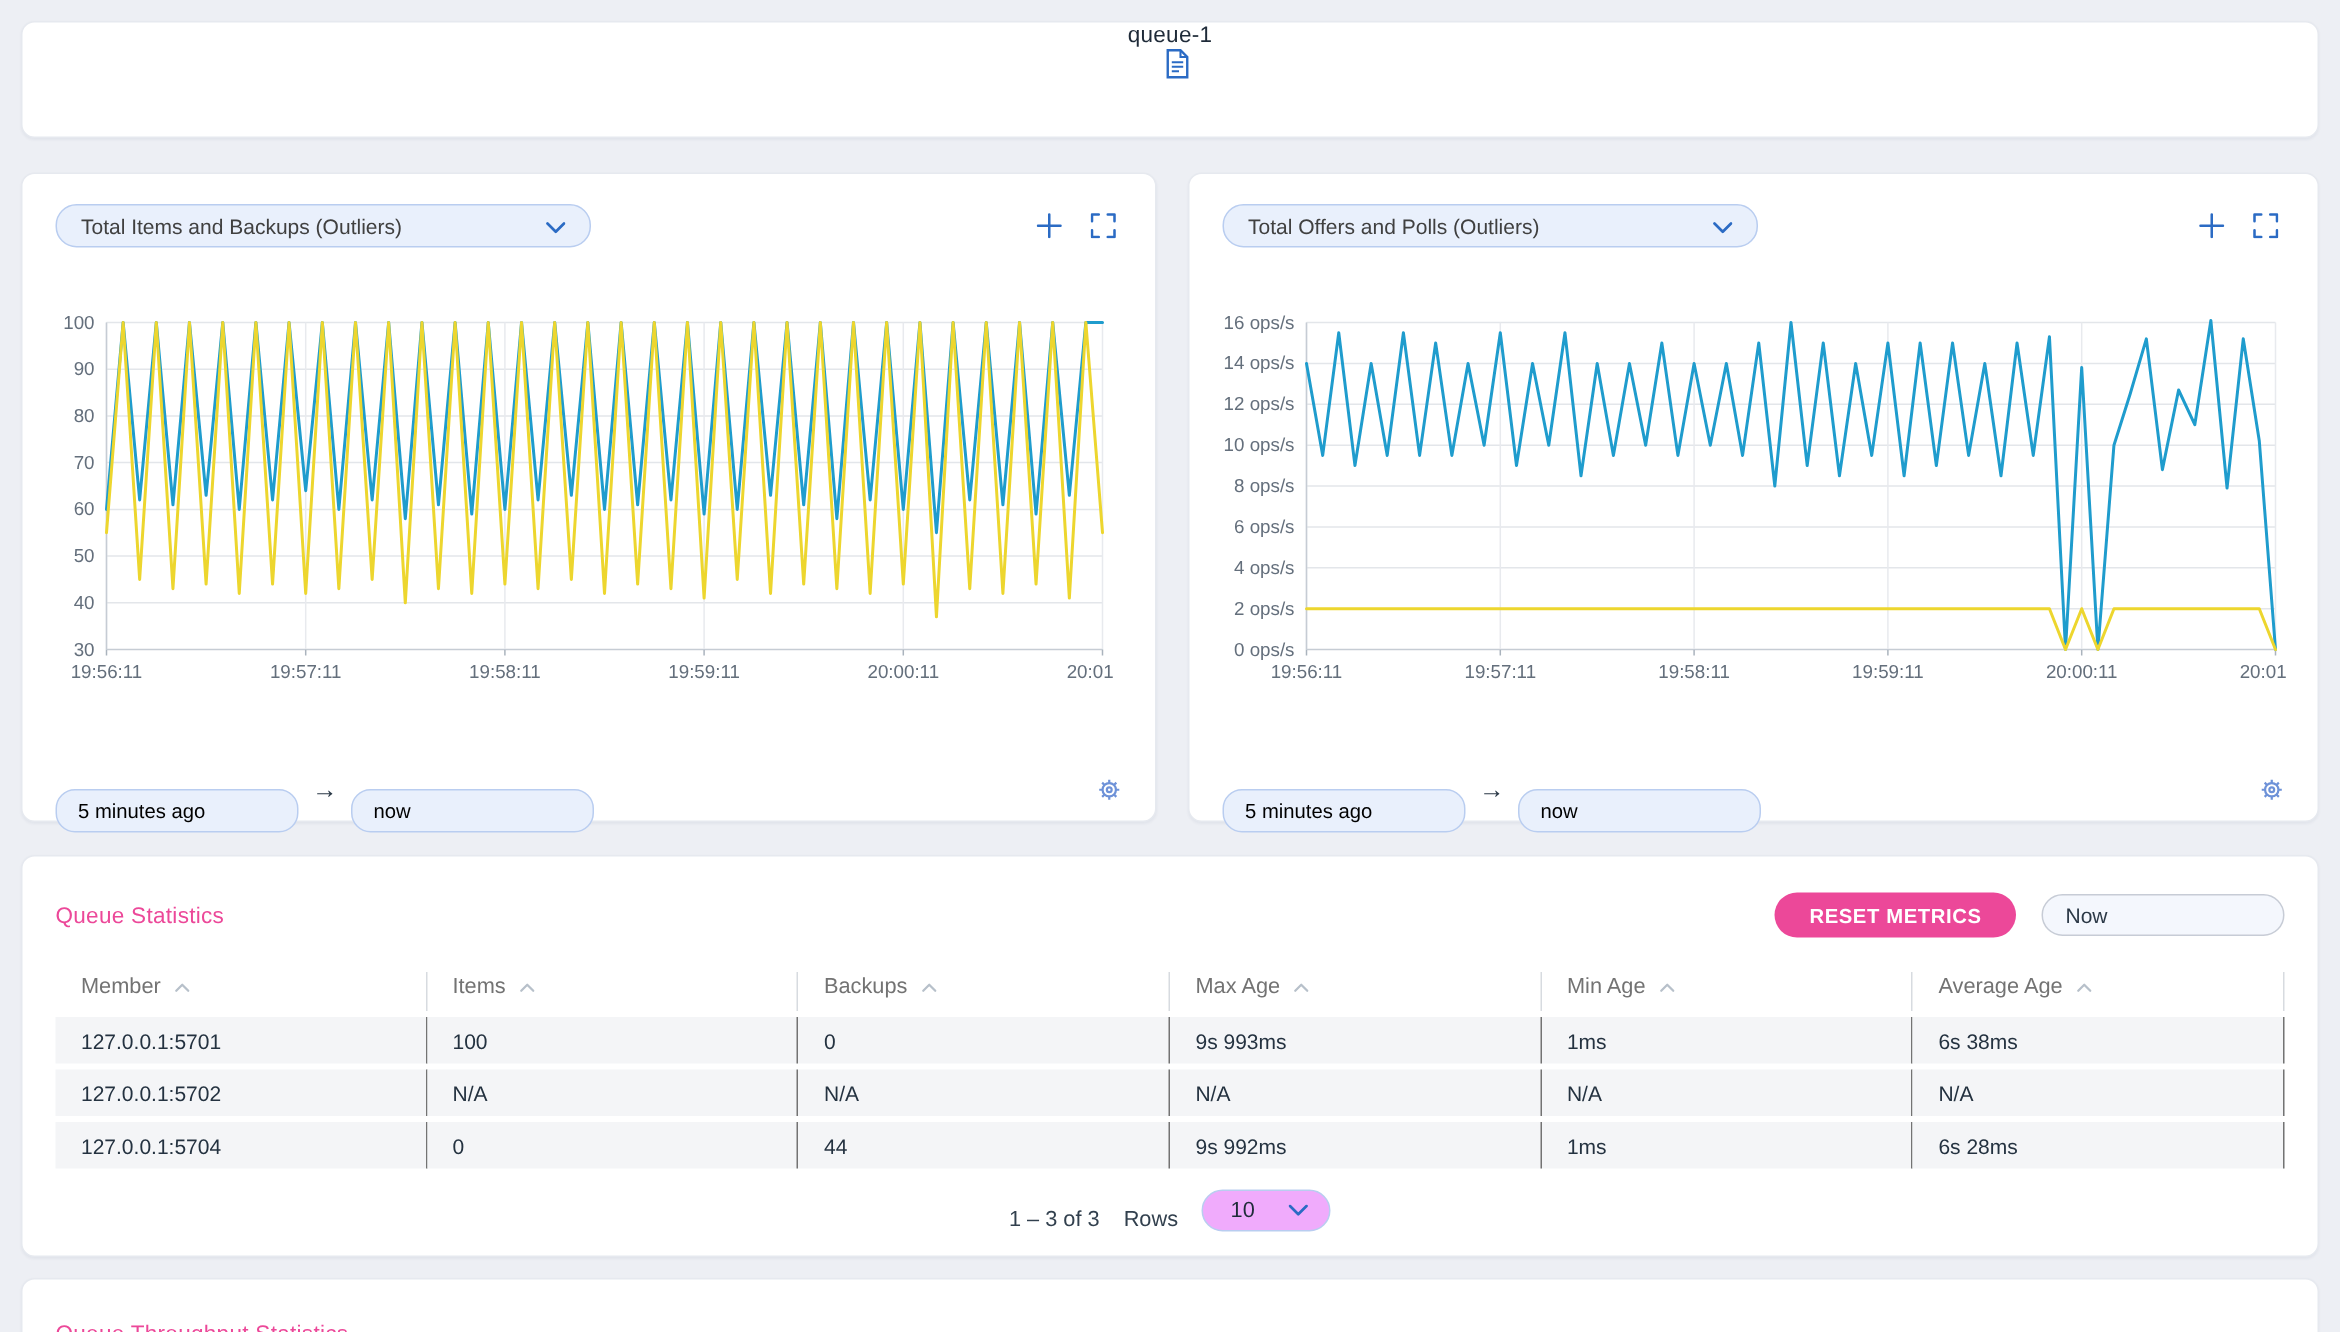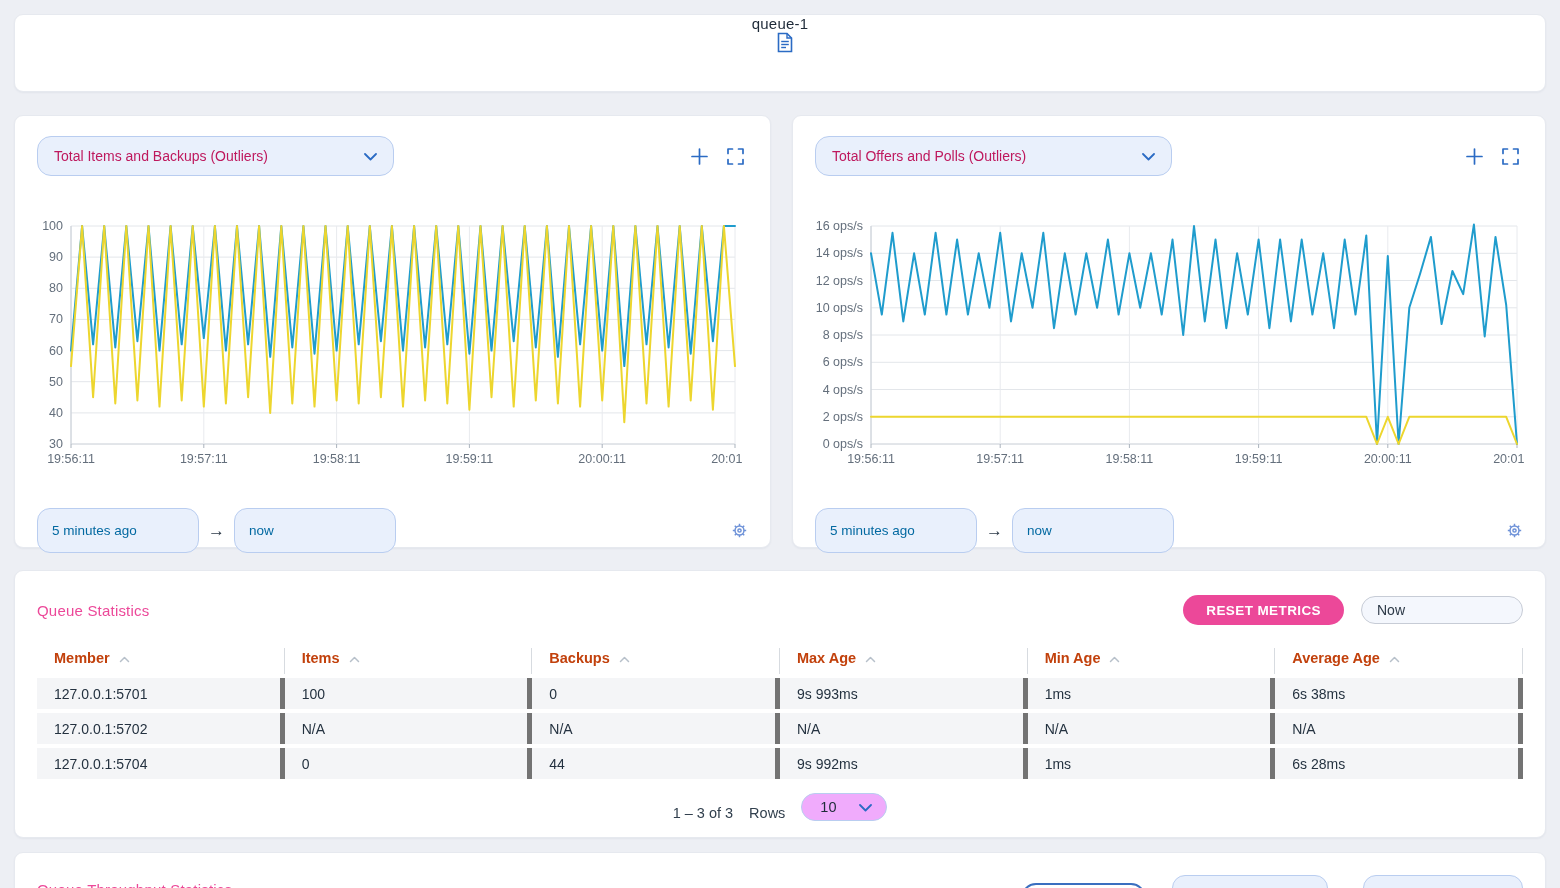--- a/index.html
+++ b/index.html
@@ -25,35 +25,35 @@
     margin-bottom:23px;
   }
   .page-title { font-size:15px; color:#1e2a38; letter-spacing:0.2px; }
   .doc-icon { margin-left:10px; display:inline-flex; }
   
   .charts-row { display:flex; gap:21px; margin-bottom:22px; }
   .chart-card { width:757px; height:433px; padding:20px 22px; }
   .chart-card.right { width:754px; }
   .chart-head { display:flex; align-items:center; justify-content:space-between; }
   .metric-select {
-    width:357px; height:40px;
+    width:357px; height:29px;
     background:#e9f0fc; border:1px solid #b9cdf0; border-radius:14px;
     display:flex; align-items:center; justify-content:space-between;
     padding:0 16px 0 16px;
-    font-size:14px; color:#be185d; cursor:pointer;
+    font-size:14px; color:#404040; cursor:pointer;
   }
   .head-icons { display:flex; align-items:center; gap:19px; padding-right:4px; }
   .icon-btn { display:inline-flex; cursor:pointer; }
   .chart-wrap { margin-top:44px; }
   .chart-foot { margin-top:36px; display:flex; align-items:center; }
   .time-input {
-    width:162px; height:45px;
+    width:162px; height:29px;
     background:#e9f0fc; border:1px solid #b9cdf0; border-radius:13px;
     display:flex; align-items:center; padding-left:14px;
-    font-size:13.5px; color:#0369a1;
+    font-size:13.5px; color:#000000;margin-top:28px;
   }
   .arrow-glyph { font-size:17px; color:#2b3947; margin:0 9px; }
   .foot-spacer { flex:1; }
   
   .stats-card { padding:24px 22px 14px 22px; height:268px; margin-bottom:14px; }
   .stats-head { display:flex; align-items:center; justify-content:space-between; }
   .section-title { font-size:15px; color:#ec4899; letter-spacing:0.2px; }
   .stats-controls { display:flex; align-items:center; gap:17px; }
   .btn-primary {
     height:30px; padding:0 23px;
@@ -66,27 +66,27 @@
     background:#f4f7fd; border:1px solid #c7ccd6; border-radius:14px;
     display:flex; align-items:center; padding-left:15px;
     font-size:14px; color:#2c3947;
   }
   table.stats {
     width:100%; margin-top:19px;
     border-collapse:separate; border-spacing:0 4px;
     table-layout:fixed; font-size:14px;
   }
   table.stats th {
-    text-align:left; font-size:14.5px; font-weight:bold; color:#c2410c;
+    text-align:left; font-size:14.5px; font-weight:normal; color:#737373;
     padding:2px 0 8px 17px; border-right:1px solid #d7dbe0; cursor:pointer;
   }
   table.stats th:first-child { padding-left:17px; }
   table.stats td {
     background:#f4f5f7; height:31px; padding-left:17px;
-    color:#243240; border-right:5px solid #737373;
+    color:#243240; border-right:1px solid #737373;
   }
   .sort-caret { display:inline-block; margin-left:9px; }
   .pagination {
     margin-top:10px; display:flex; align-items:flex-end; justify-content:center;
     gap:16px; font-size:14.5px; color:#32404e;
   }
   .rows-select {
     width:86px; height:28px;
     background:#f0abfc; border:1px solid #b9cdf0; border-radius:14px;
     display:flex; align-items:center; justify-content:space-between;

